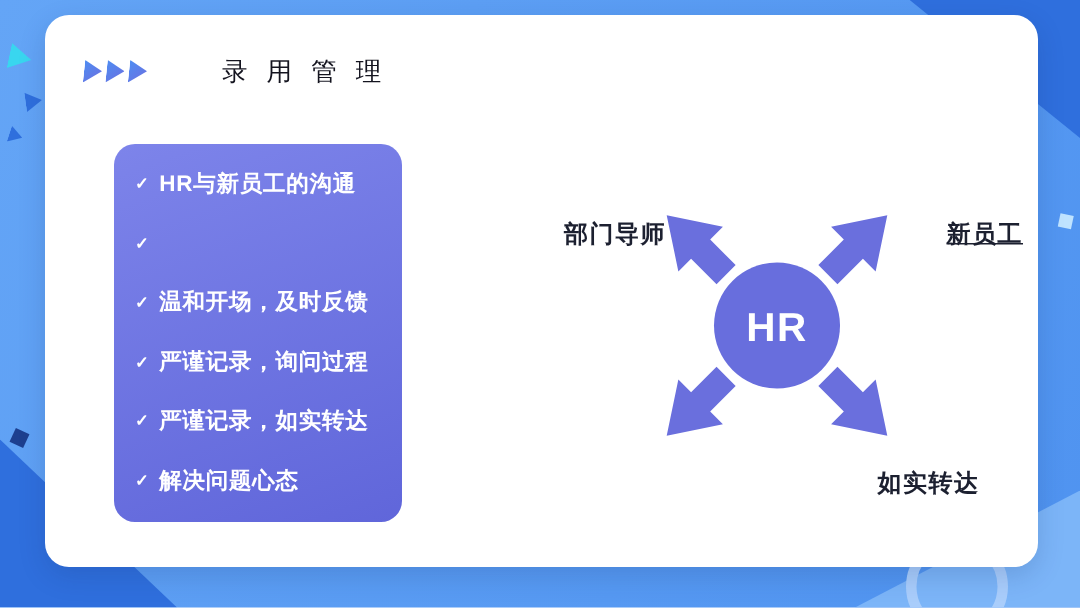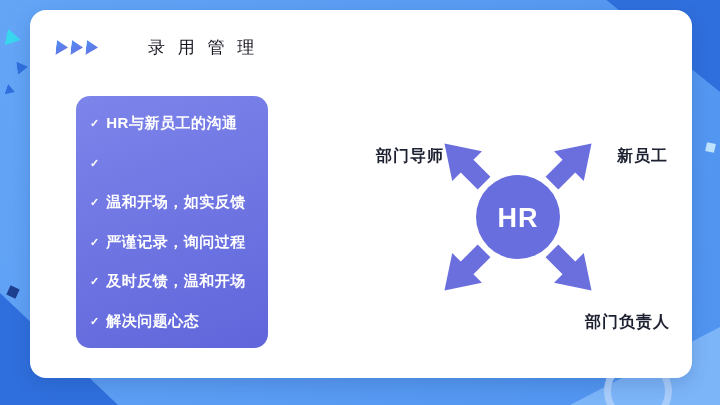--- a/index.html
+++ b/index.html
@@ -44,21 +44,21 @@
     display:flex;flex-direction:column;justify-content:space-between;
   }
   .check-row{display:flex;align-items:flex-start;gap:7px;color:#ffffff;}
   .check{font-size:11px;font-weight:bold;line-height:14px;}
   .check-text{font-size:15px;font-weight:bold;line-height:14px;letter-spacing:0.5px;}
   
   .diagram{position:absolute;left:285px;top:96px;width:395px;height:245px;}
   .diagram svg{position:absolute;left:0;top:0;}
   .node-label{position:absolute;font-size:16px;font-weight:bold;color:#1c2030;letter-spacing:1px;white-space:nowrap;}
   .node-tl{left:24px;top:40px;margin-left:37px;}
-  .node-tr{left:302px;top:40px;}
+  .node-tr{left:316px;top:40px;text-decoration:underline;}
   .node-bl{left:52px;top:206px;}
   .node-br{left:270px;top:206px;}
 </style>
 </head>
 <body>
 
 <div class="decor corner-tr"></div>
 <div class="decor corner-bl"></div>
 <div class="decor corner-br"></div>
 <div class="decor ring"></div>
@@ -82,45 +82,45 @@
   <div class="check-panel">
     <div class="check-row">
       <span class="check">✓</span>
       <span class="check-text">HR与新员工的沟通</span>
     </div>
     <div class="check-row">
       <span class="check">✓</span>
     </div>
     <div class="check-row">
       <span class="check">✓</span>
-      <span class="check-text">温和开场，如实反馈</span>
+      <span class="check-text">温和开场，及时反馈</span>
     </div>
     <div class="check-row">
       <span class="check">✓</span>
       <span class="check-text">严谨记录，询问过程</span>
     </div>
     <div class="check-row">
       <span class="check">✓</span>
-      <span class="check-text">及时反馈，温和开场</span>
+      <span class="check-text">严谨记录，如实转达</span>
     </div>
     <div class="check-row">
       <span class="check">✓</span>
       <span class="check-text">解决问题心态</span>
     </div>
   </div>
 
   <div class="diagram">
     <svg width="395" height="245" viewBox="0 0 395 245">
       <g fill="#6a6fdd">
         <polygon points="0,-9 24,-9 24,-21 56,0 24,21 24,9 0,9" transform="translate(203,111) rotate(-135) translate(48,0)"></polygon>
         <polygon points="0,-9 24,-9 24,-21 56,0 24,21 24,9 0,9" transform="translate(203,111) rotate(-45) translate(48,0)"></polygon>
         <polygon points="0,-9 24,-9 24,-21 56,0 24,21 24,9 0,9" transform="translate(203,111) rotate(135) translate(48,0)"></polygon>
         <polygon points="0,-9 24,-9 24,-21 56,0 24,21 24,9 0,9" transform="translate(203,111) rotate(45) translate(48,0)"></polygon>
       </g>
       <circle cx="203" cy="111" r="42" fill="#686edd"></circle>
       <text x="203" y="112" text-anchor="middle" dominant-baseline="central" font-family="Liberation Sans, sans-serif" font-size="27" font-weight="bold" fill="#ffffff" letter-spacing="1">HR</text>
     </svg>
     <div class="node-label node-tl">部门导师</div>
     <div class="node-label node-tr">新员工</div>
-    <div class="node-label node-br">部门负责人</div>
+    <div class="node-label node-br">如实转达</div>
   </div>
 
 </div>
 
 </body></html>

